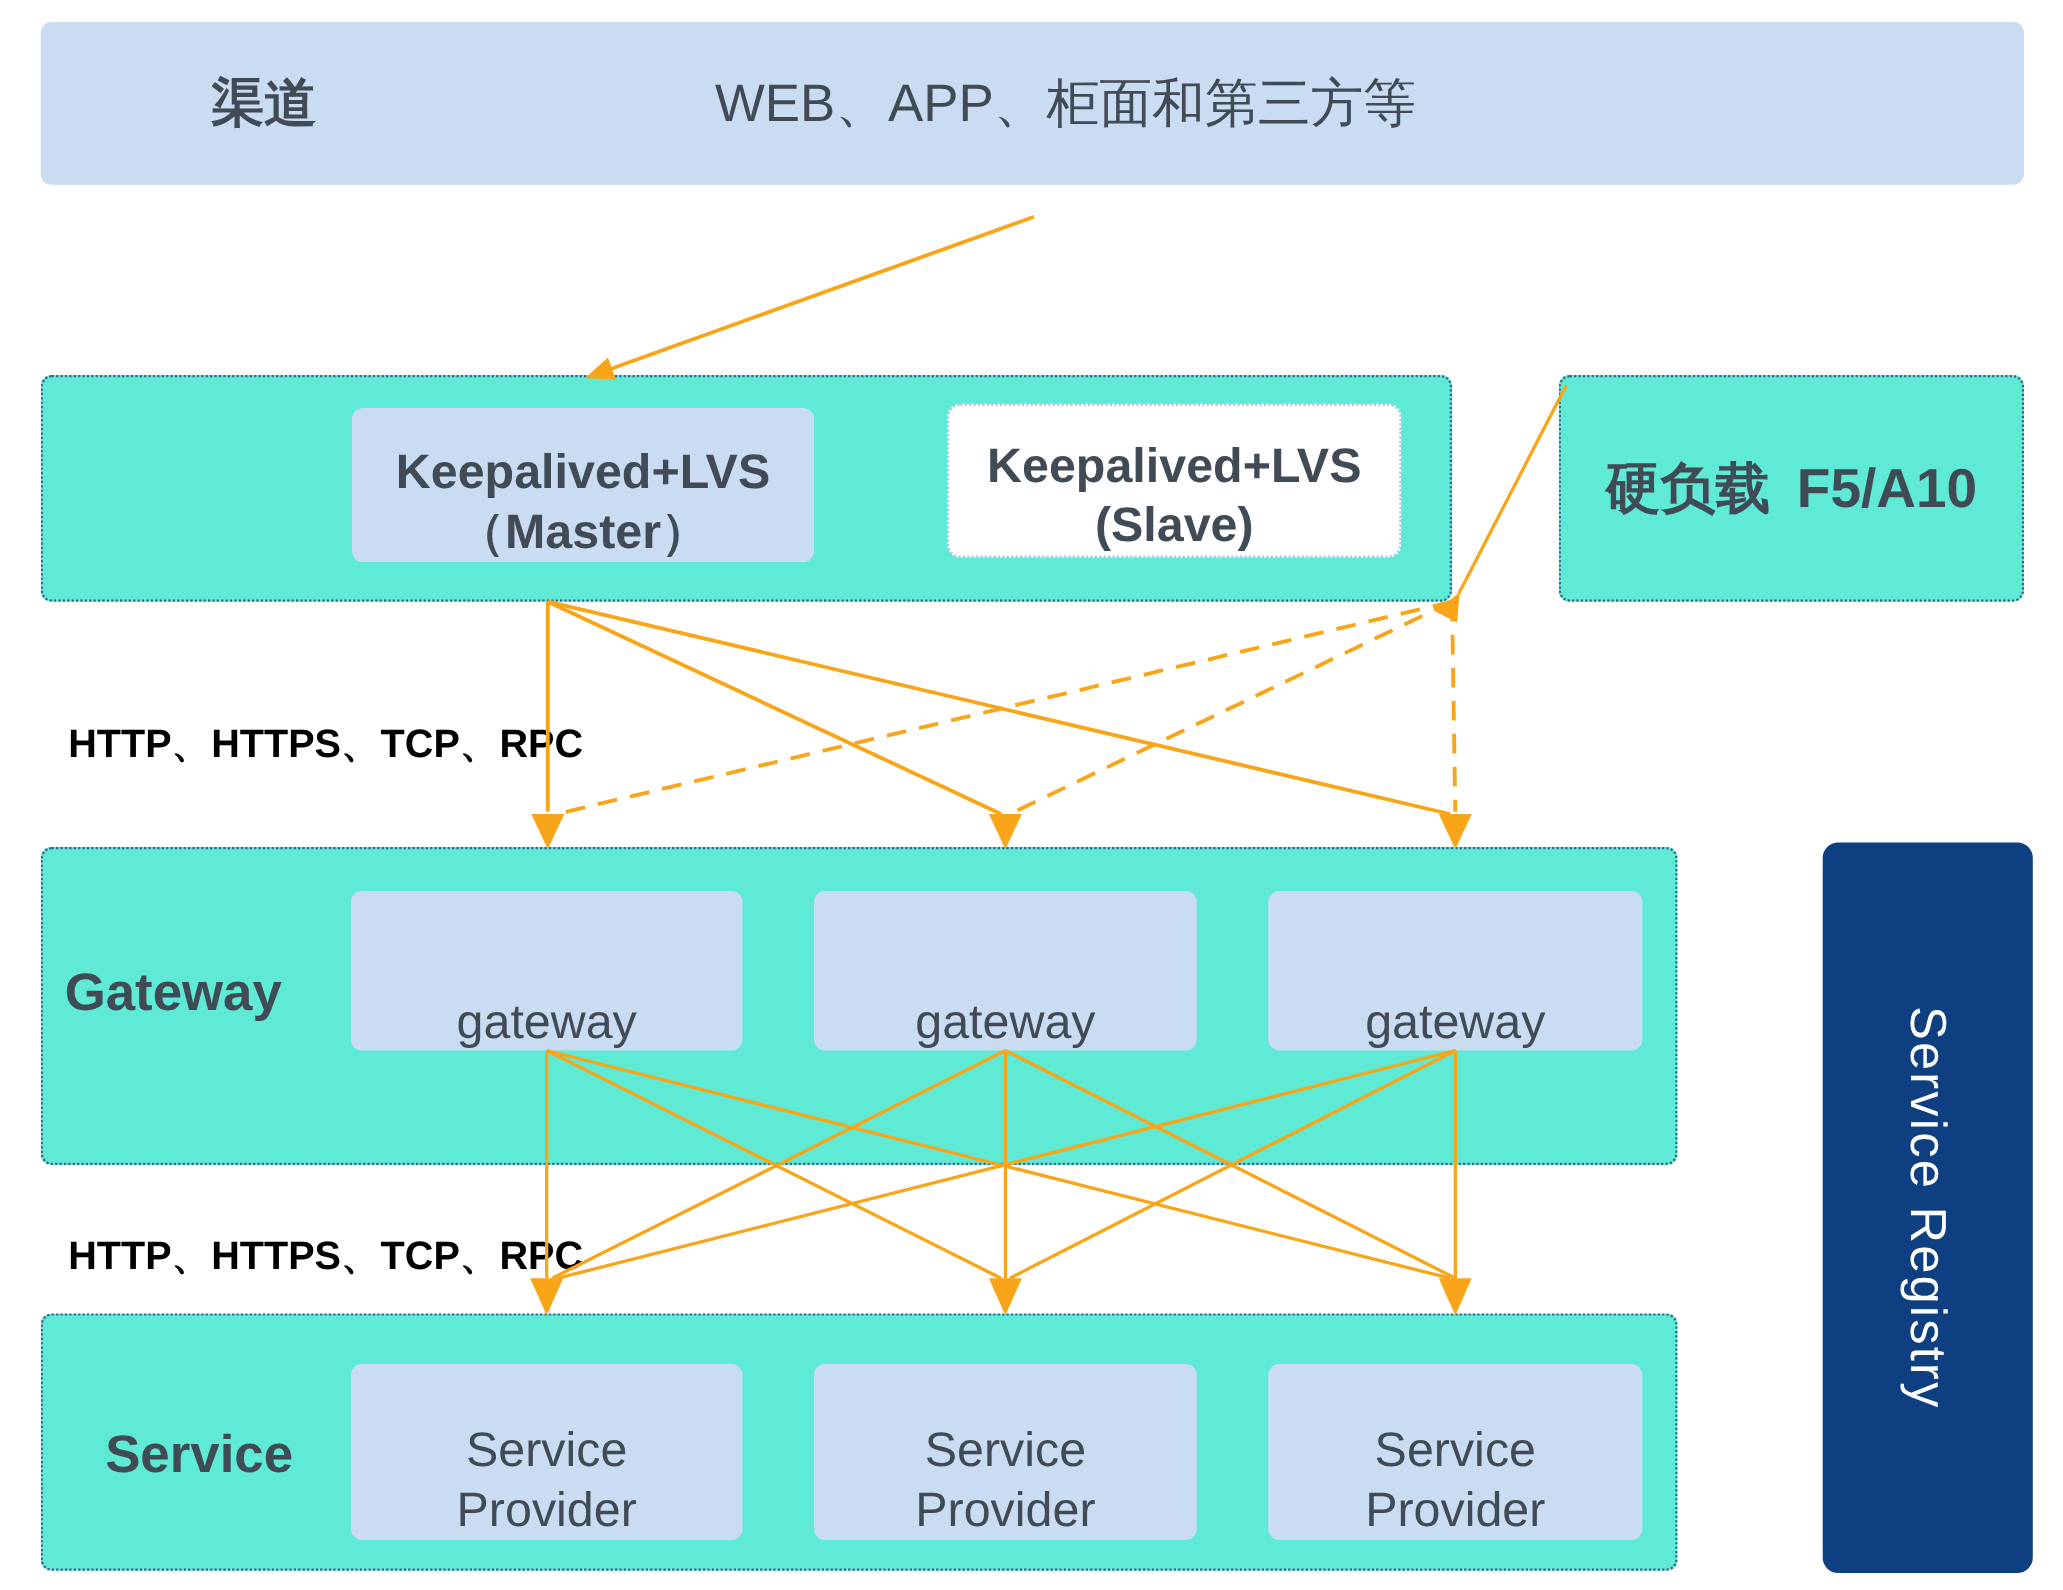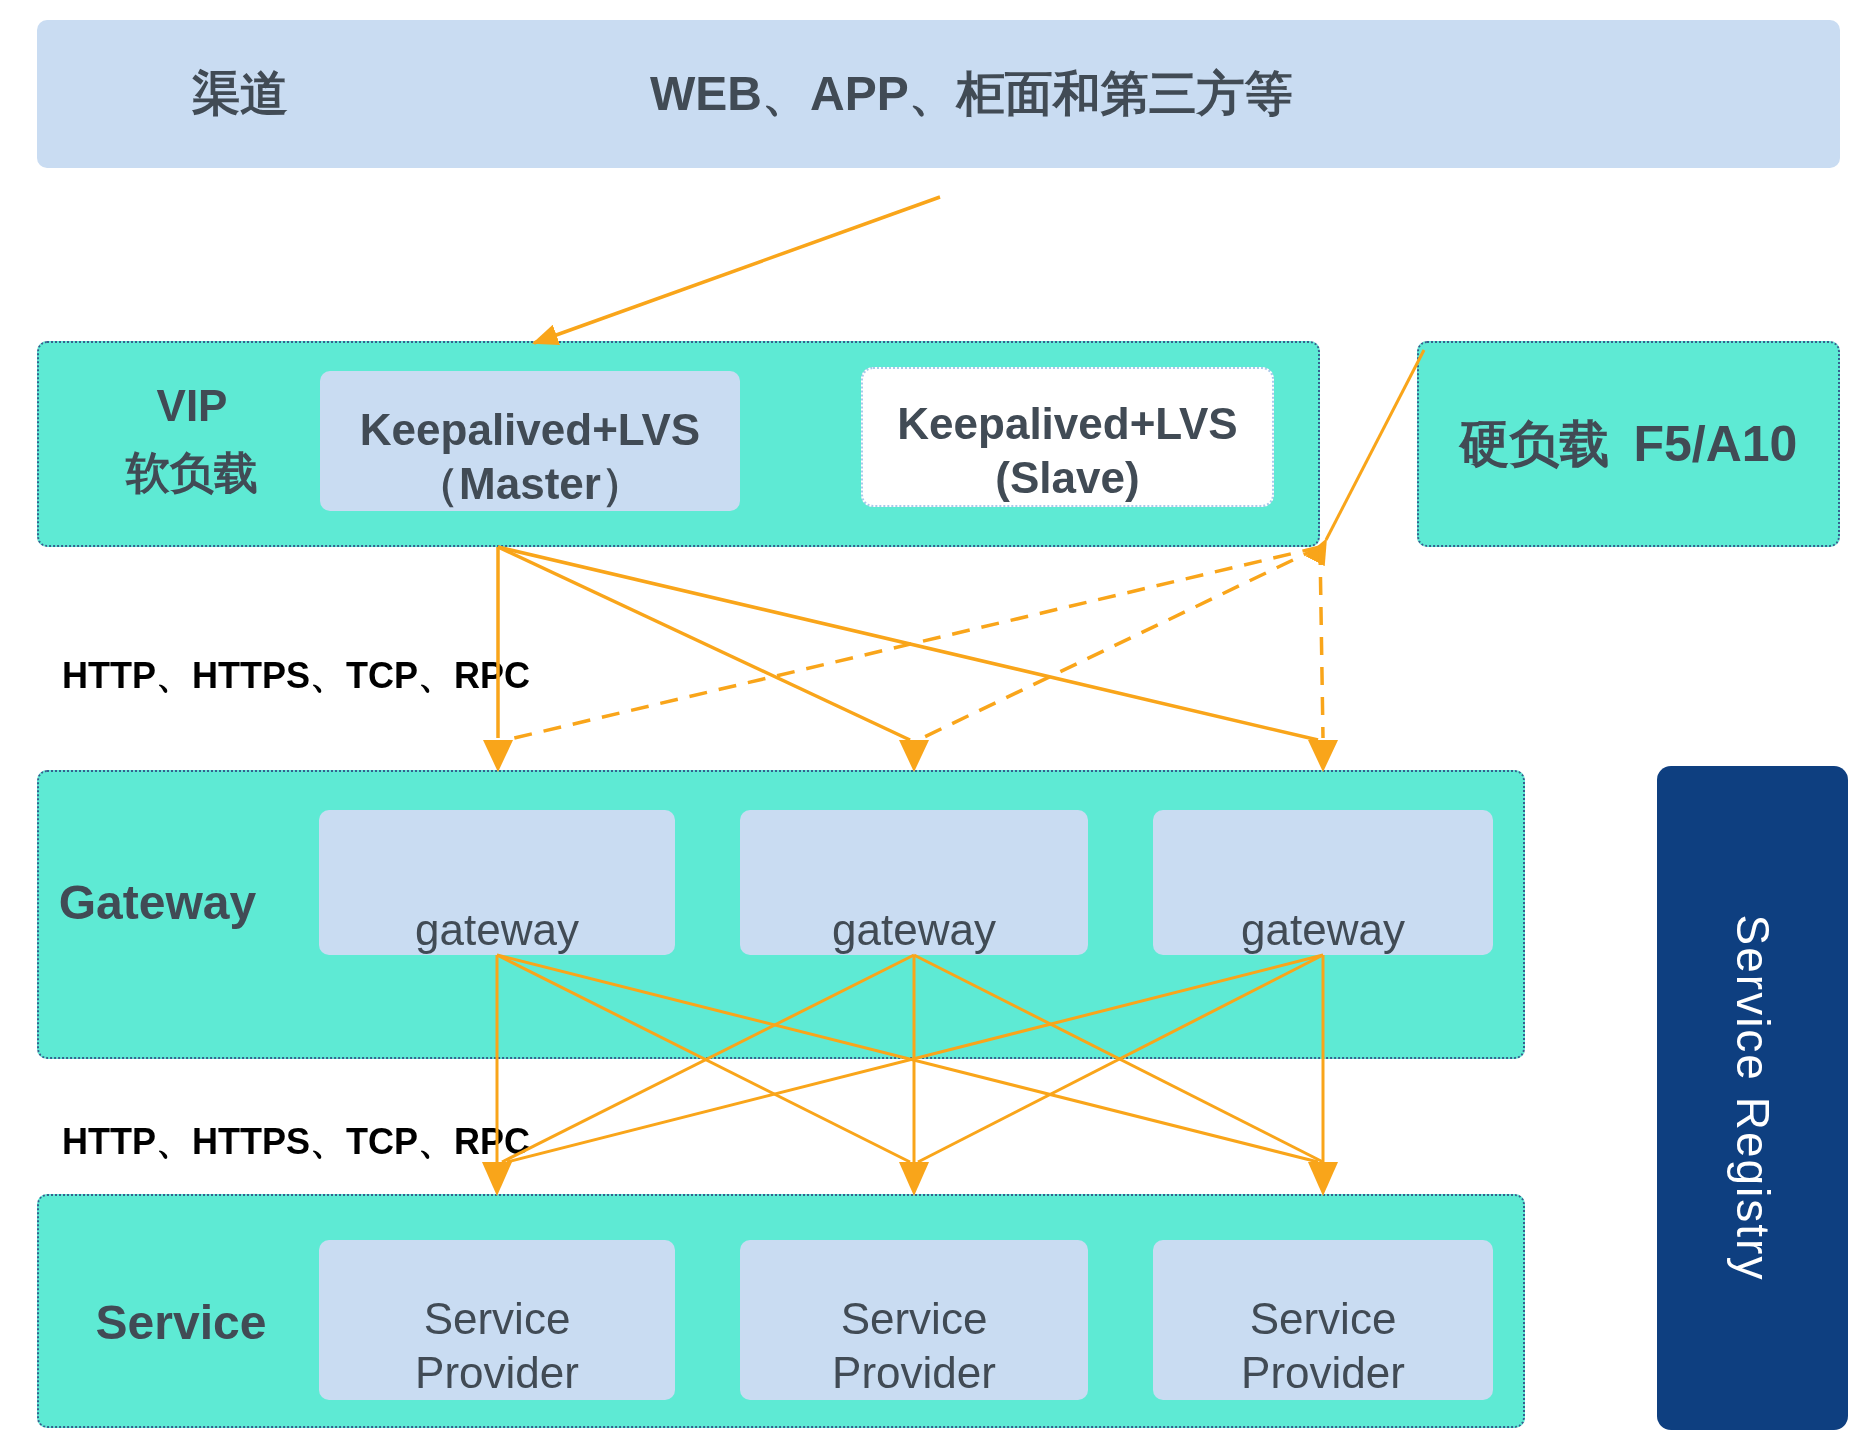--- a/index.html
+++ b/index.html
@@ -12,21 +12,21 @@
   
   .channel-bar{
     left:37px;top:20px;width:1803px;height:148px;background:#c9dcf2;border-radius:10px;
   }
   .channel-bar .bar-label{
     position:absolute;left:155px;top:0;height:100%;display:flex;align-items:center;
     font-size:48px;font-weight:700;color:#414b55;
   }
   .channel-bar .bar-content{
     position:absolute;left:613px;top:0;height:100%;display:flex;align-items:center;
-    font-size:48px;font-weight:700;color:#414b55;
+    font-size:48px;font-weight:400;color:#414b55;
   }
   
   .section{
     border:2px dotted #35618f;border-radius:10px;background:#5eead4;box-sizing:border-box;
   }
   .vip-section{left:37px;top:341px;width:1283px;height:206px;}
   .gateway-section{left:37px;top:770px;width:1488px;height:289px;}
   .service-section{left:37px;top:1194px;width:1488px;height:234px;}
   .f5-box{
     left:1417px;top:341px;width:423px;height:206px;display:flex;align-items:center;justify-content:center;
@@ -77,24 +77,20 @@
 <body>
 
 <div class="stage">
 
   <div class="abs channel-bar">
     <span class="bar-label">渠道</span>
     <span class="bar-content">WEB、APP、柜面和第三方等</span>
   </div>
 
   <div class="abs section vip-section"></div>
-  <div class="abs section-title vip-title">
-    <span>VIP</span>
-    <span>软负载</span>
-  </div>
   <div class="abs node master-box">
     <span class="node-line">Keepalived+LVS</span>
     <span class="node-line">（Master）</span>
   </div>
   <div class="abs node slave-box">
     <span class="node-line">Keepalived+LVS</span>
     <span class="node-line">(Slave)</span>
   </div>
 
   <div class="abs section f5-box txt">

